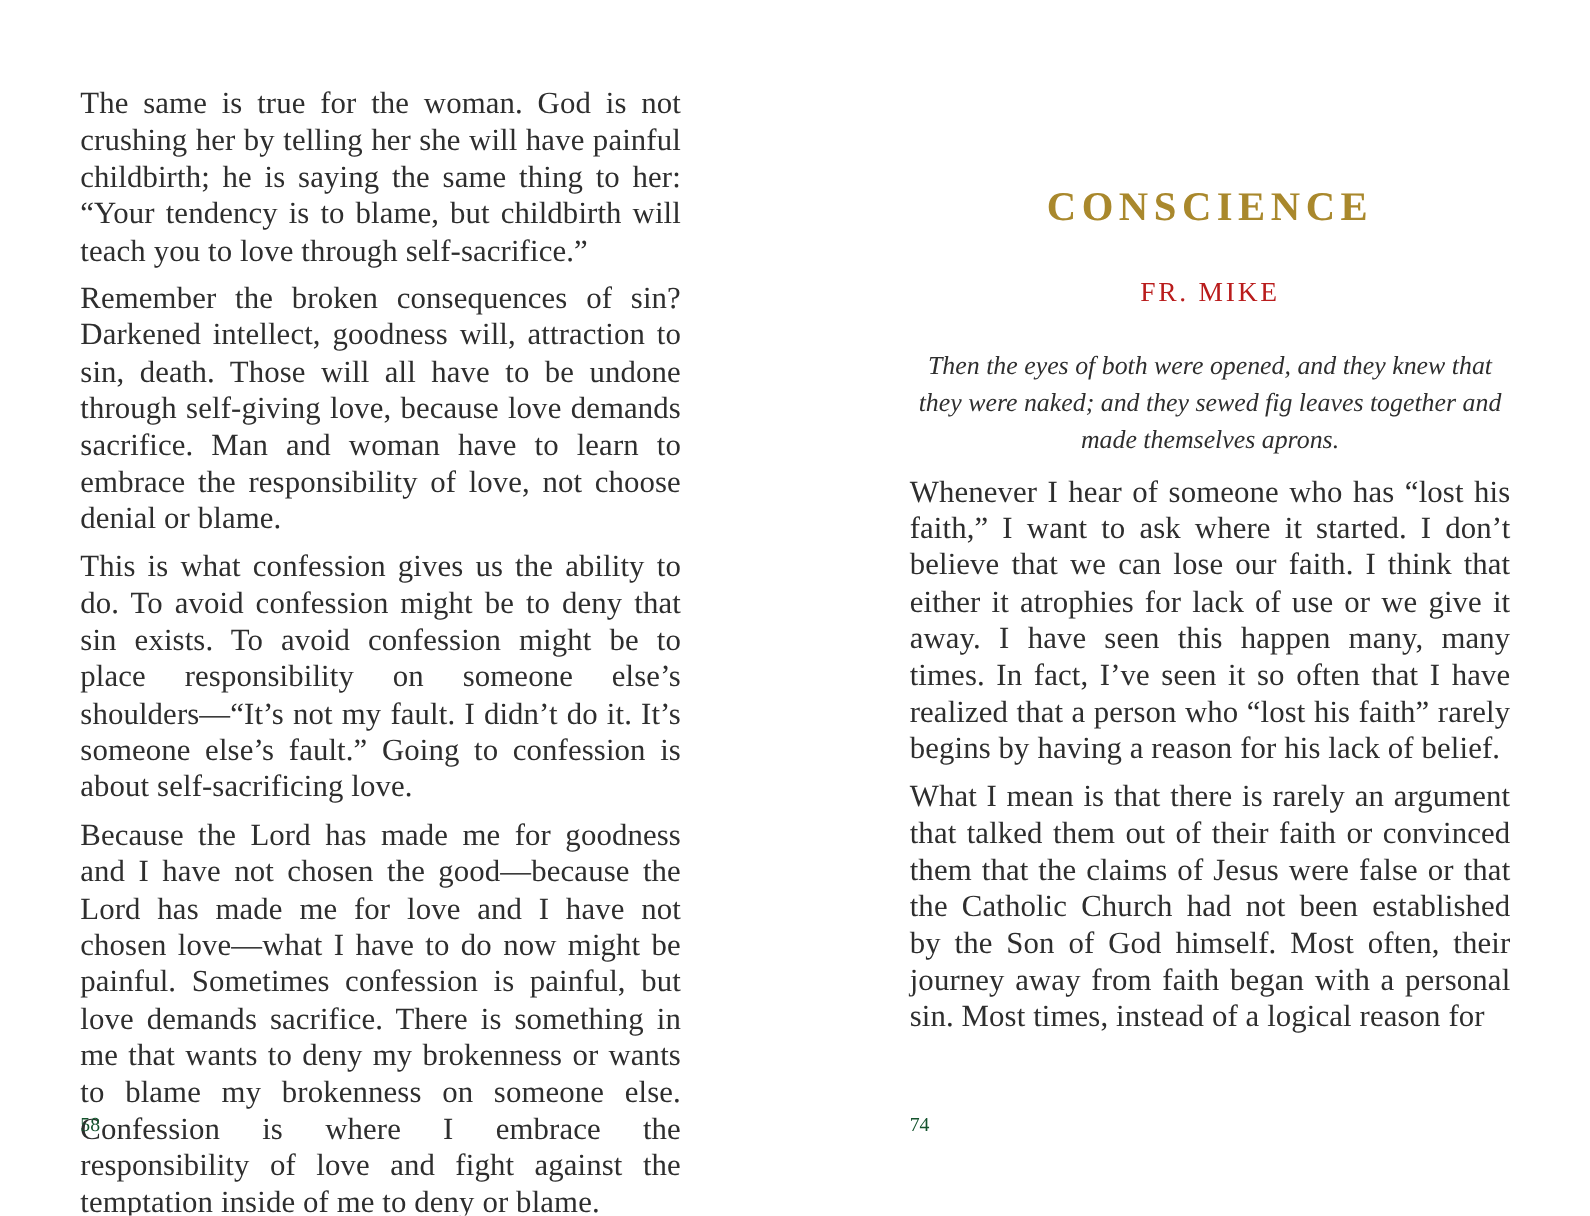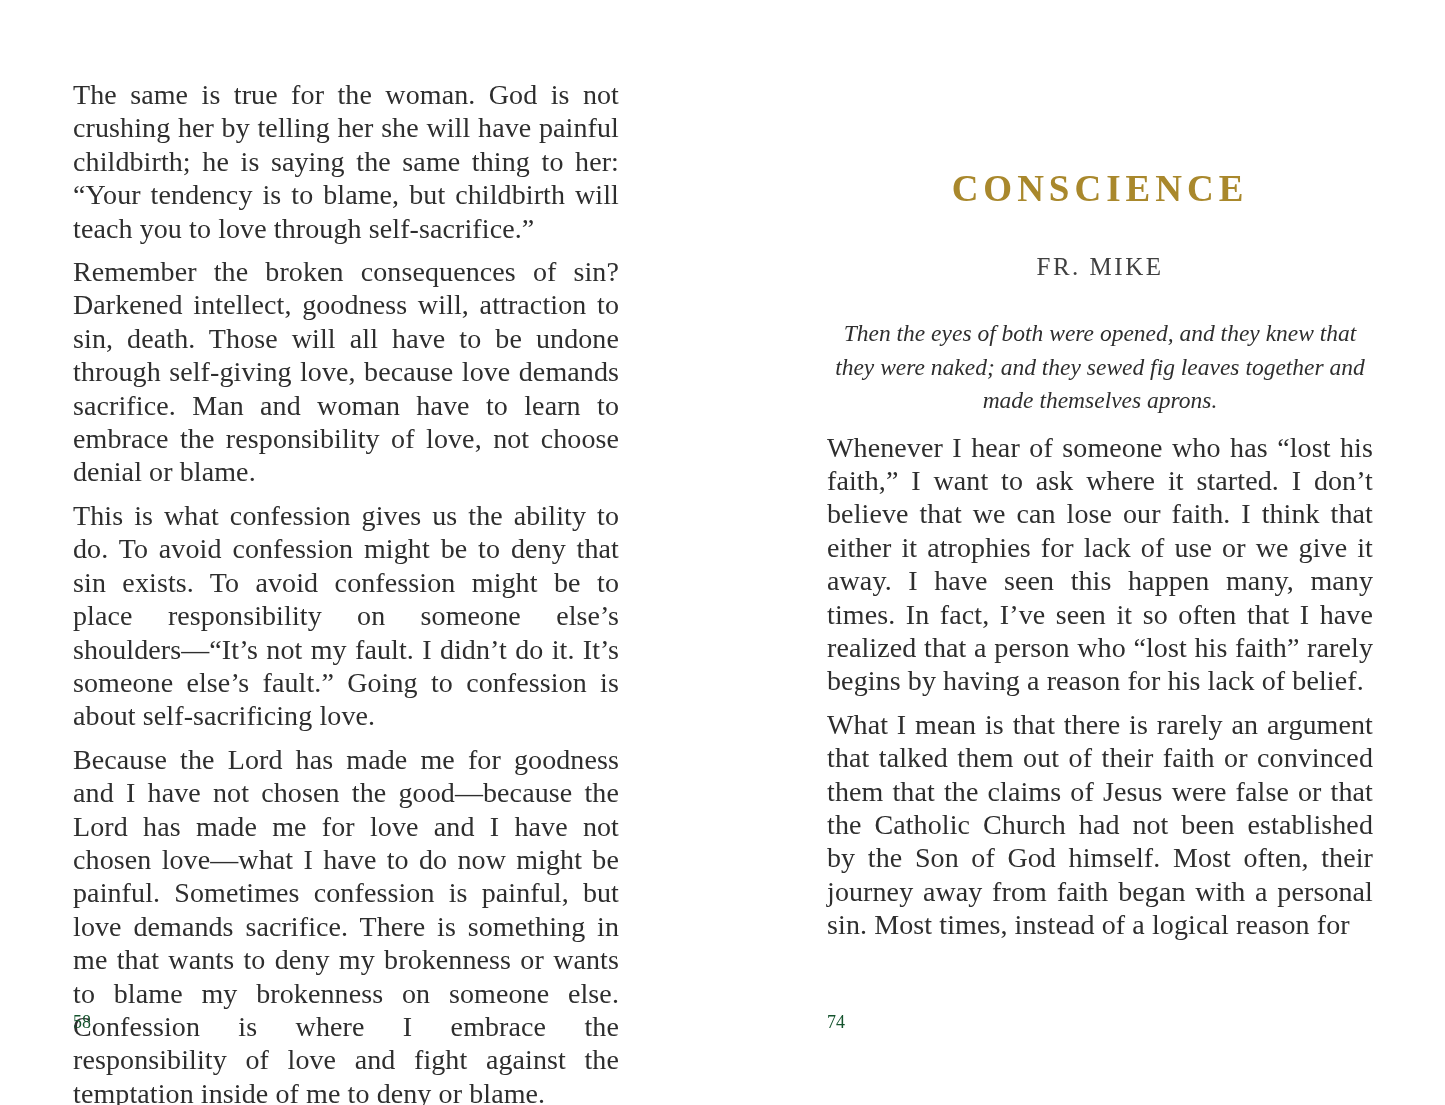--- a/index.html
+++ b/index.html
@@ -81,21 +81,21 @@
       <p>This is what confession gives us the ability to do. To avoid confession might be to deny that sin exists. To avoid confession might be to place responsibility on someone else’s shoulders—“It’s not my fault. I didn’t do it. It’s someone else’s fault.” Going to confession is about self-sacrificing love.</p>
       <p>Because the Lord has made me for goodness and I have not chosen the good—because the Lord has made me for love and I have not chosen love—what I have to do now might be painful. Sometimes confession is painful, but love demands sacrifice. There is something in me that wants to deny my brokenness or wants to blame my brokenness on someone else. Confession is where I embrace the responsibility of love and fight against the temptation inside of me to deny or blame.</p>
     </div>
     <div class="page-number">58</div>
   </div>
 
   <div class="page page-right">
     <h1 class="chapter-title gold" style="color: rgb(169, 136, 44);">
       <span class="title-line">CONSCIENCE</span>
     </h1>
-    <div class="byline gold" style="color: #404040; margin-top: 40px;">FR. MIKE</div>
+    <div class="byline gold" style="color: #b91c1c; margin-top: 40px;">FR. MIKE</div>
     <div class="quote">Then the eyes of both were opened, and they knew that they were naked; and they sewed fig leaves together and made themselves aprons.</div>
     <div class="body-text">
       <p>Whenever I hear of someone who has “lost his faith,” I want to ask where it started. I don’t believe that we can lose our faith. I think that either it atrophies for lack of use or we give it away. I have seen this happen many, many times. In fact, I’ve seen it so often that I have realized that a person who “lost his faith” rarely begins by having a reason for his lack of belief.</p>
       <p>What I mean is that there is rarely an argument that talked them out of their faith or convinced them that the claims of Jesus were false or that the Catholic Church had not been established by the Son of God himself. Most often, their journey away from faith began with a personal sin. Most times, instead of a logical reason for</p>
     </div>
     <div class="page-number">74</div>
   </div>
 
 </div>
 

